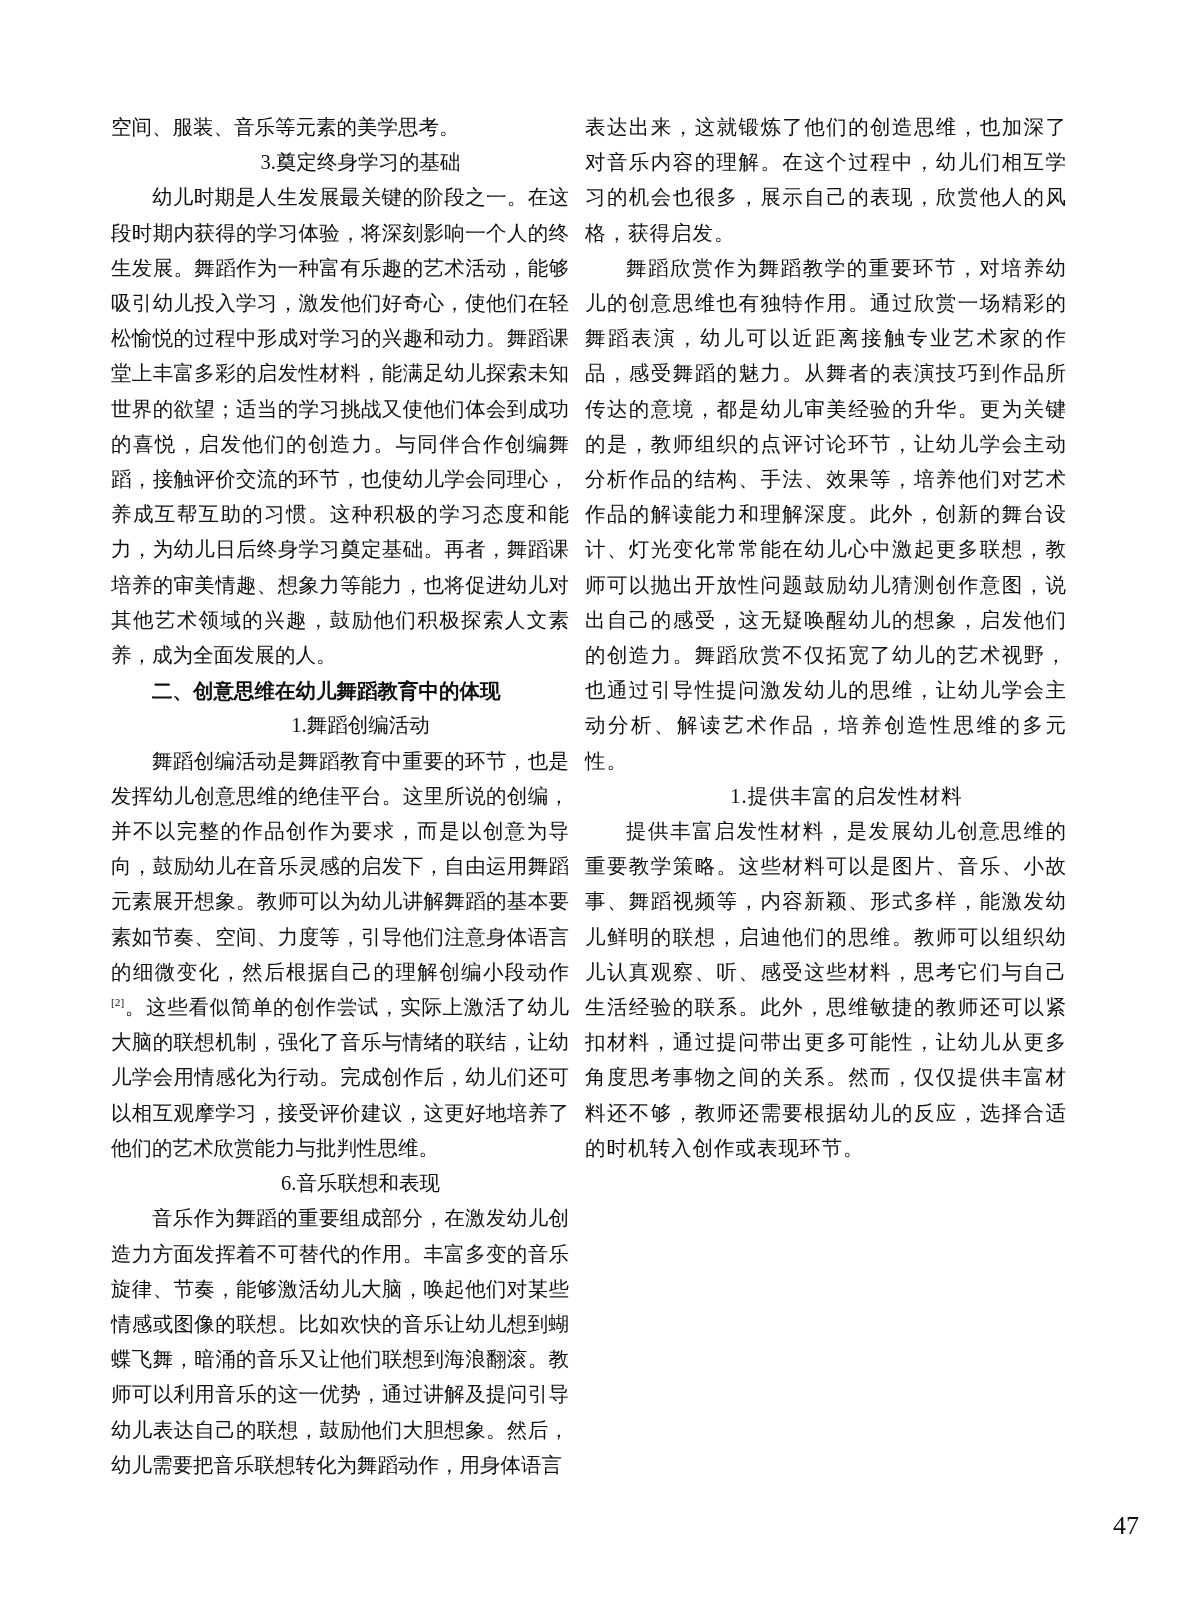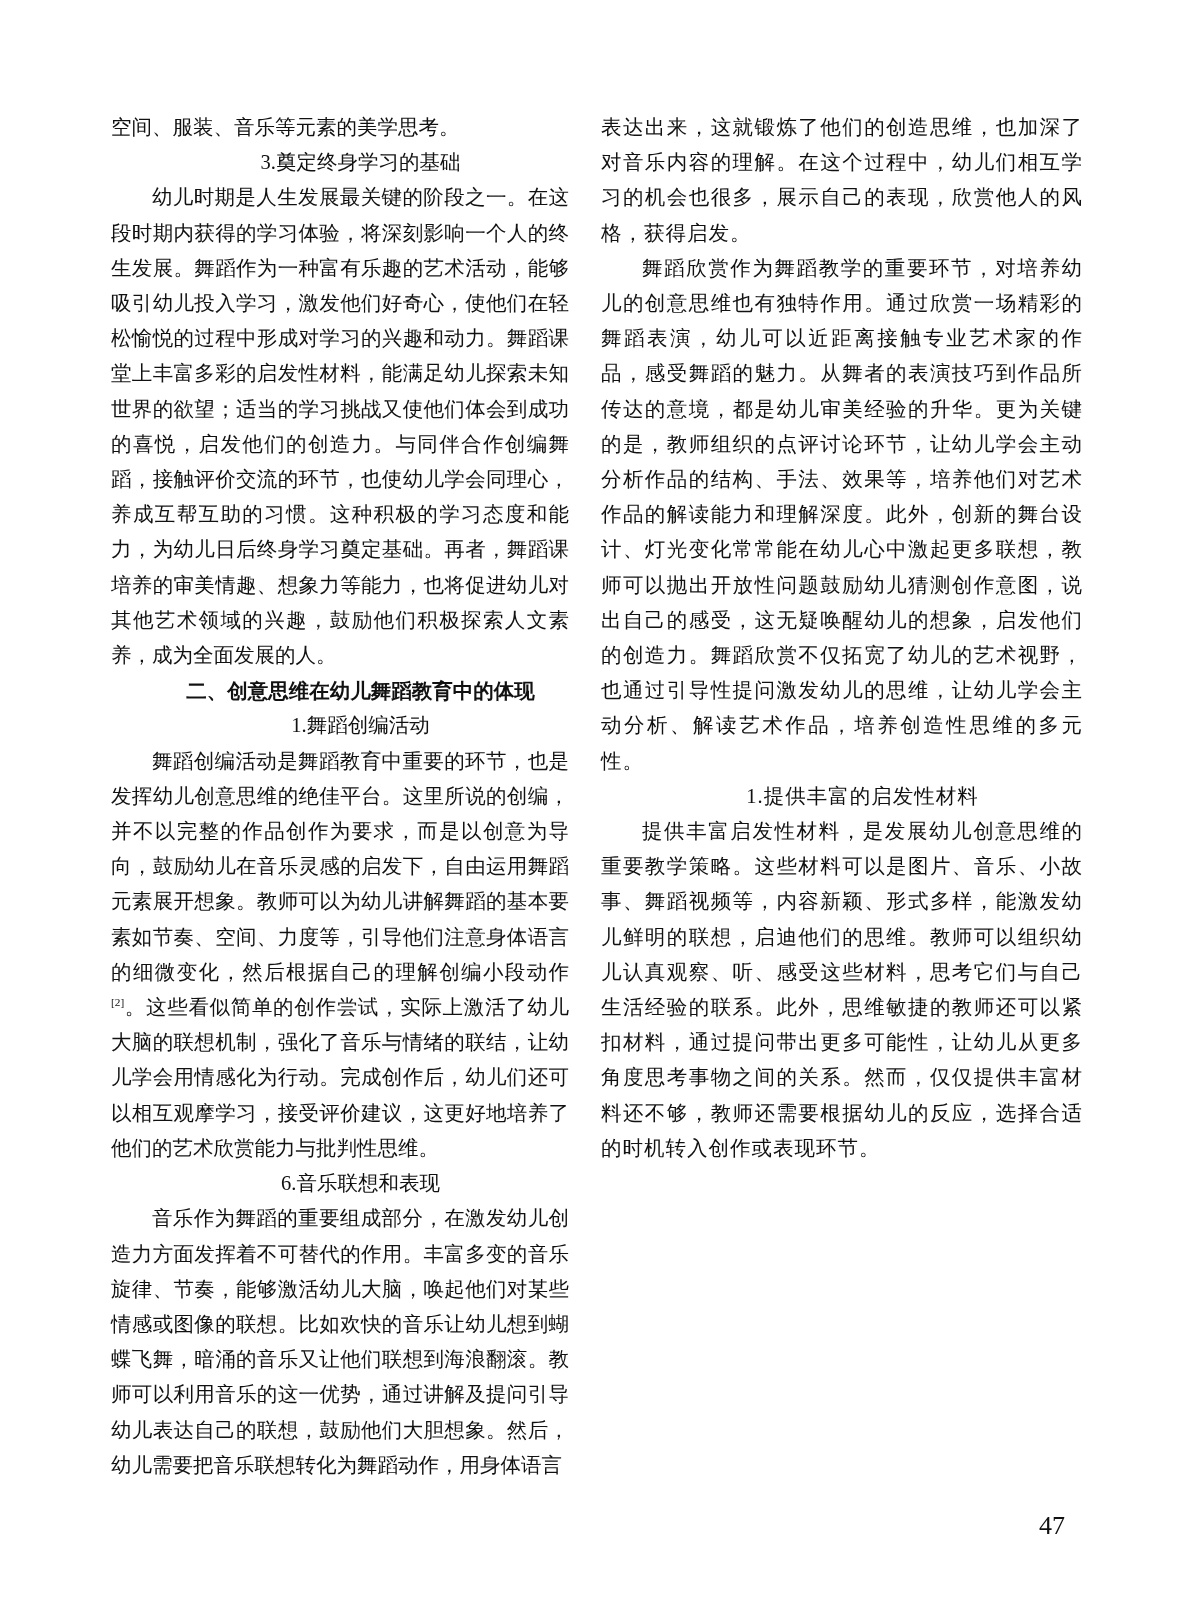--- a/index.html
+++ b/index.html
@@ -19,47 +19,47 @@
   .columns {
     position: absolute;
     left: 111px;
     top: 110px;
     display: flex;
   }
   .col {
     font-size: 20.5px;
     line-height: 35.2px;
   }
-  .col-left  { width: 458px; margin-right: 32px; }
+  .col-left  { width: 458px; margin-right: 16px; }
   .col-right { width: 482px; letter-spacing: 1px; }
   .block {
     margin: 0;
     padding: 0;
     text-indent: 2em;
     text-align: justify;
     text-justify: inter-character;
     font-weight: normal;
     font-size: inherit;
   }
   .paragraph-continuation { text-indent: 0; }
   .section-heading {
     font-family: "Liberation Sans", "DejaVu Sans", sans-serif;
     font-weight: bold;
-    text-align: center;
+    text-align: left;
   }
   .subheading { text-align: center; }
   sup.footnote-ref {
     font-size: 0.55em;
     line-height: 0;
     vertical-align: super;
     letter-spacing: 0;
   }
   .page-number {
     position: absolute;
-    left: 1039px;
+    left: 1113px;
     top: 1508px;
     font-size: 26px;
     line-height: 36px;
     color: #111111;
     font-family: "Liberation Serif", "DejaVu Serif", serif;
   }
 </style>
 </head>
 <body>
 

